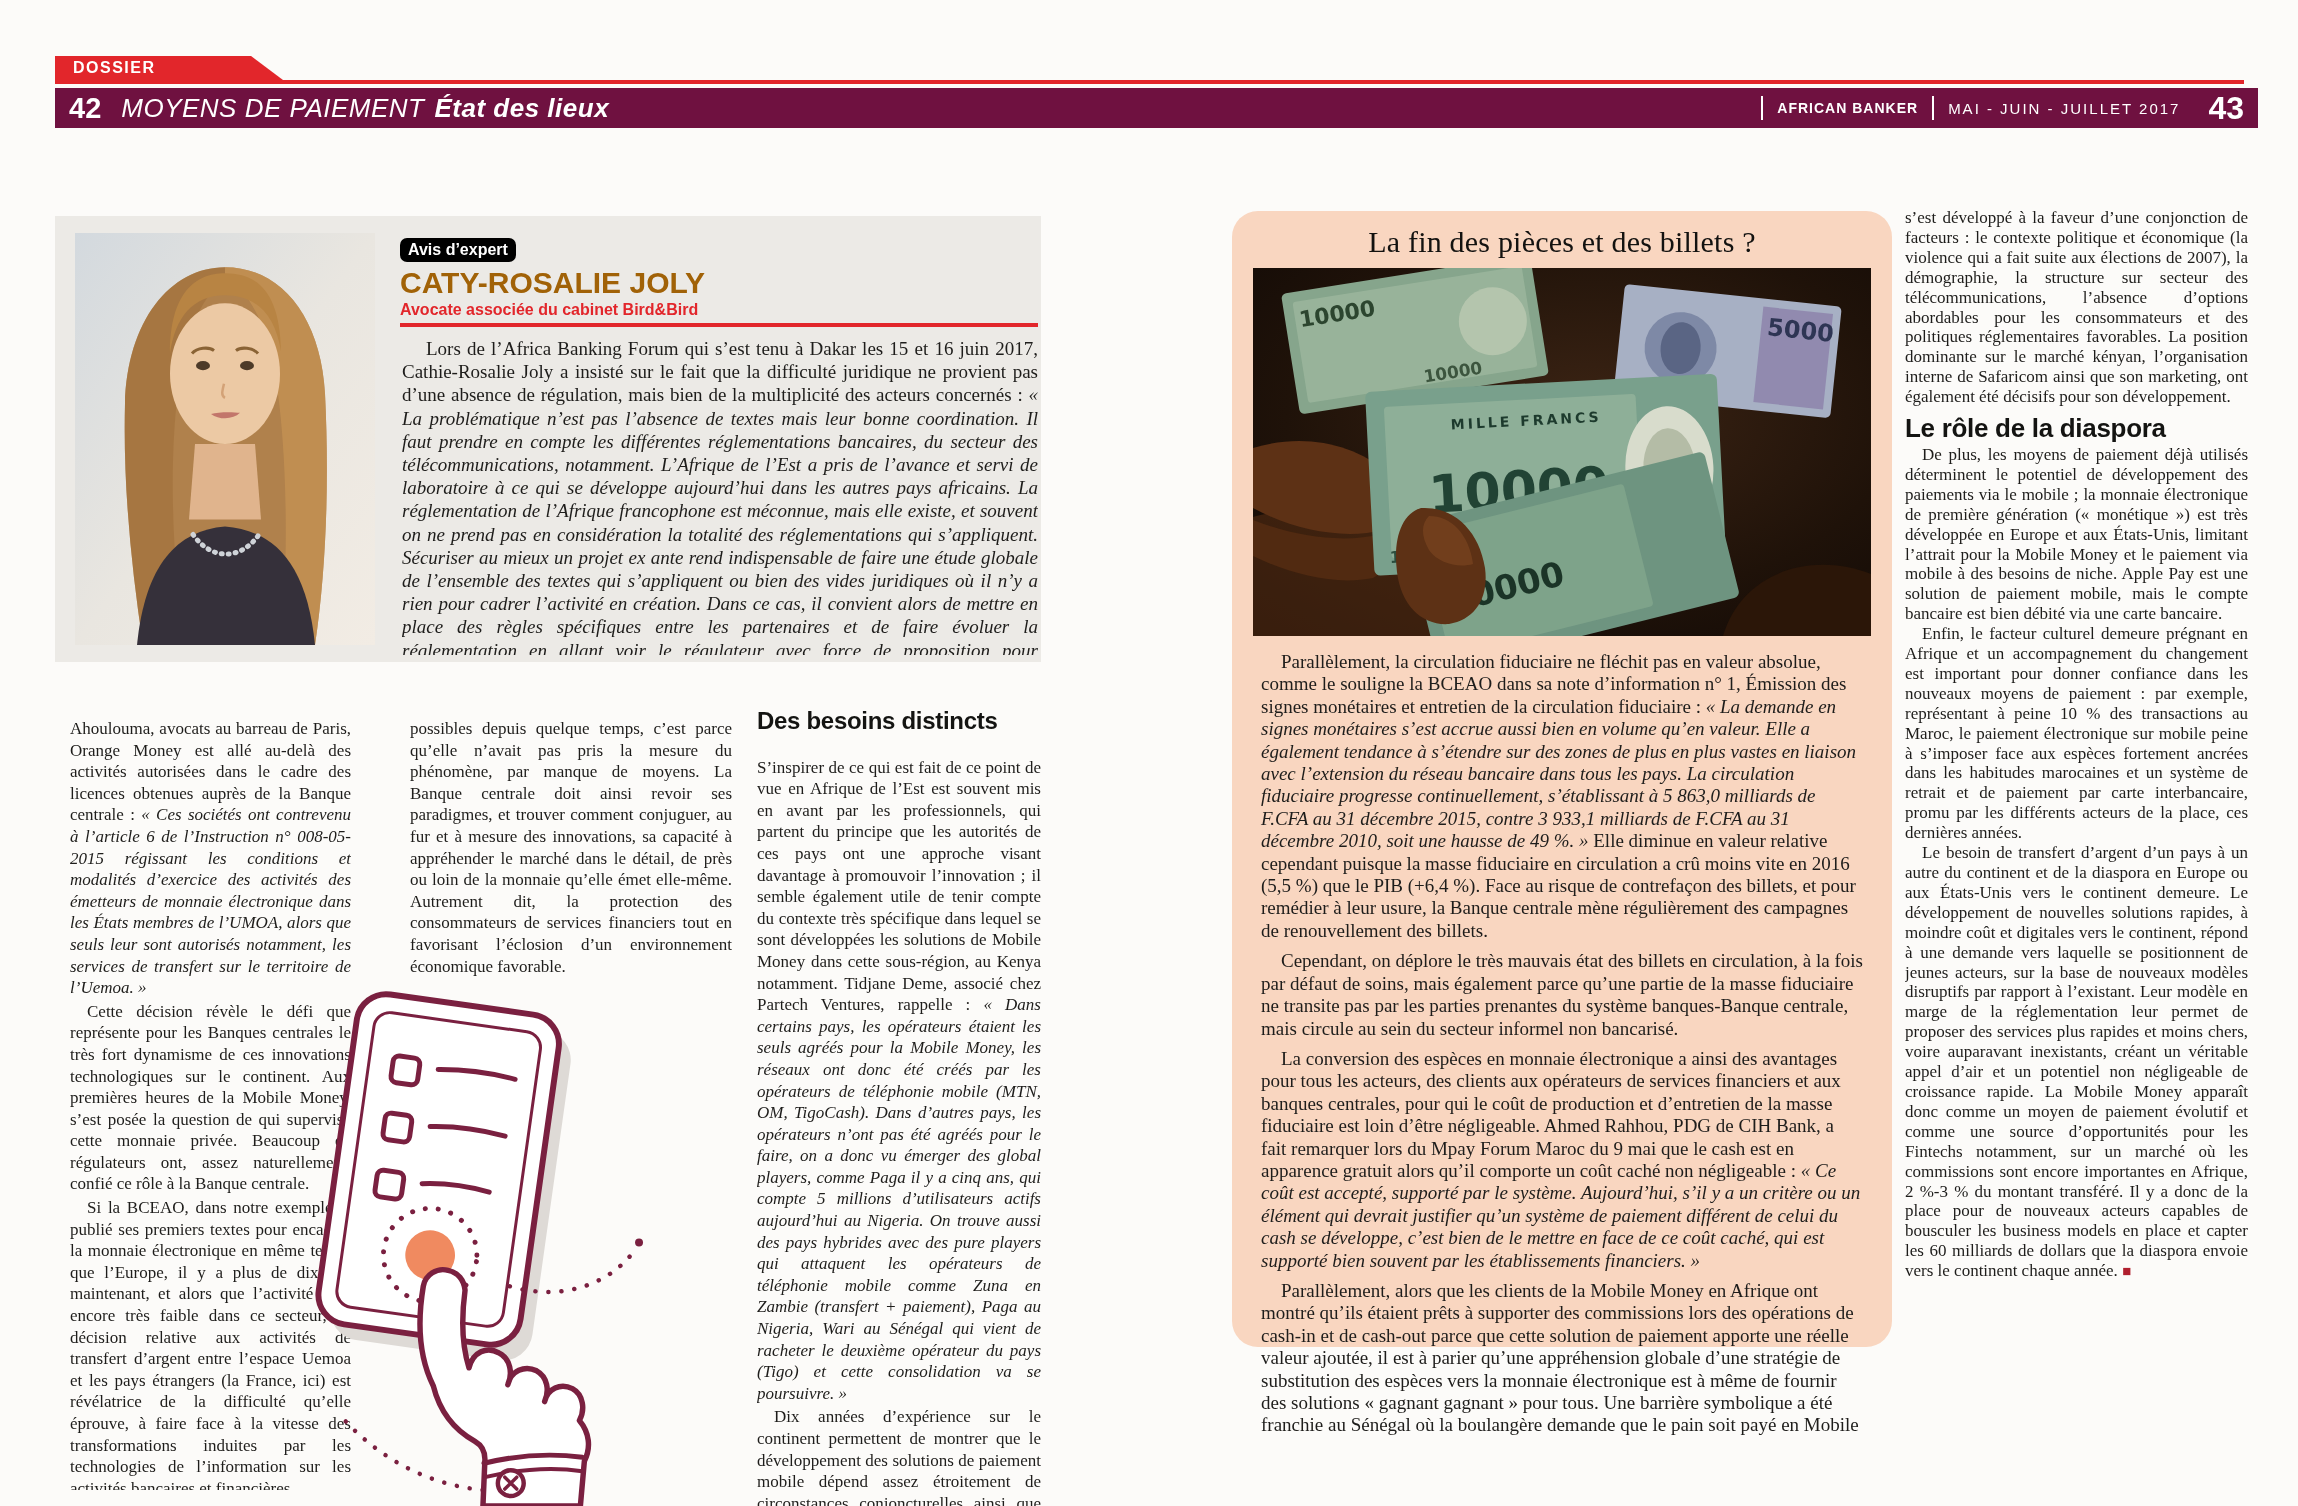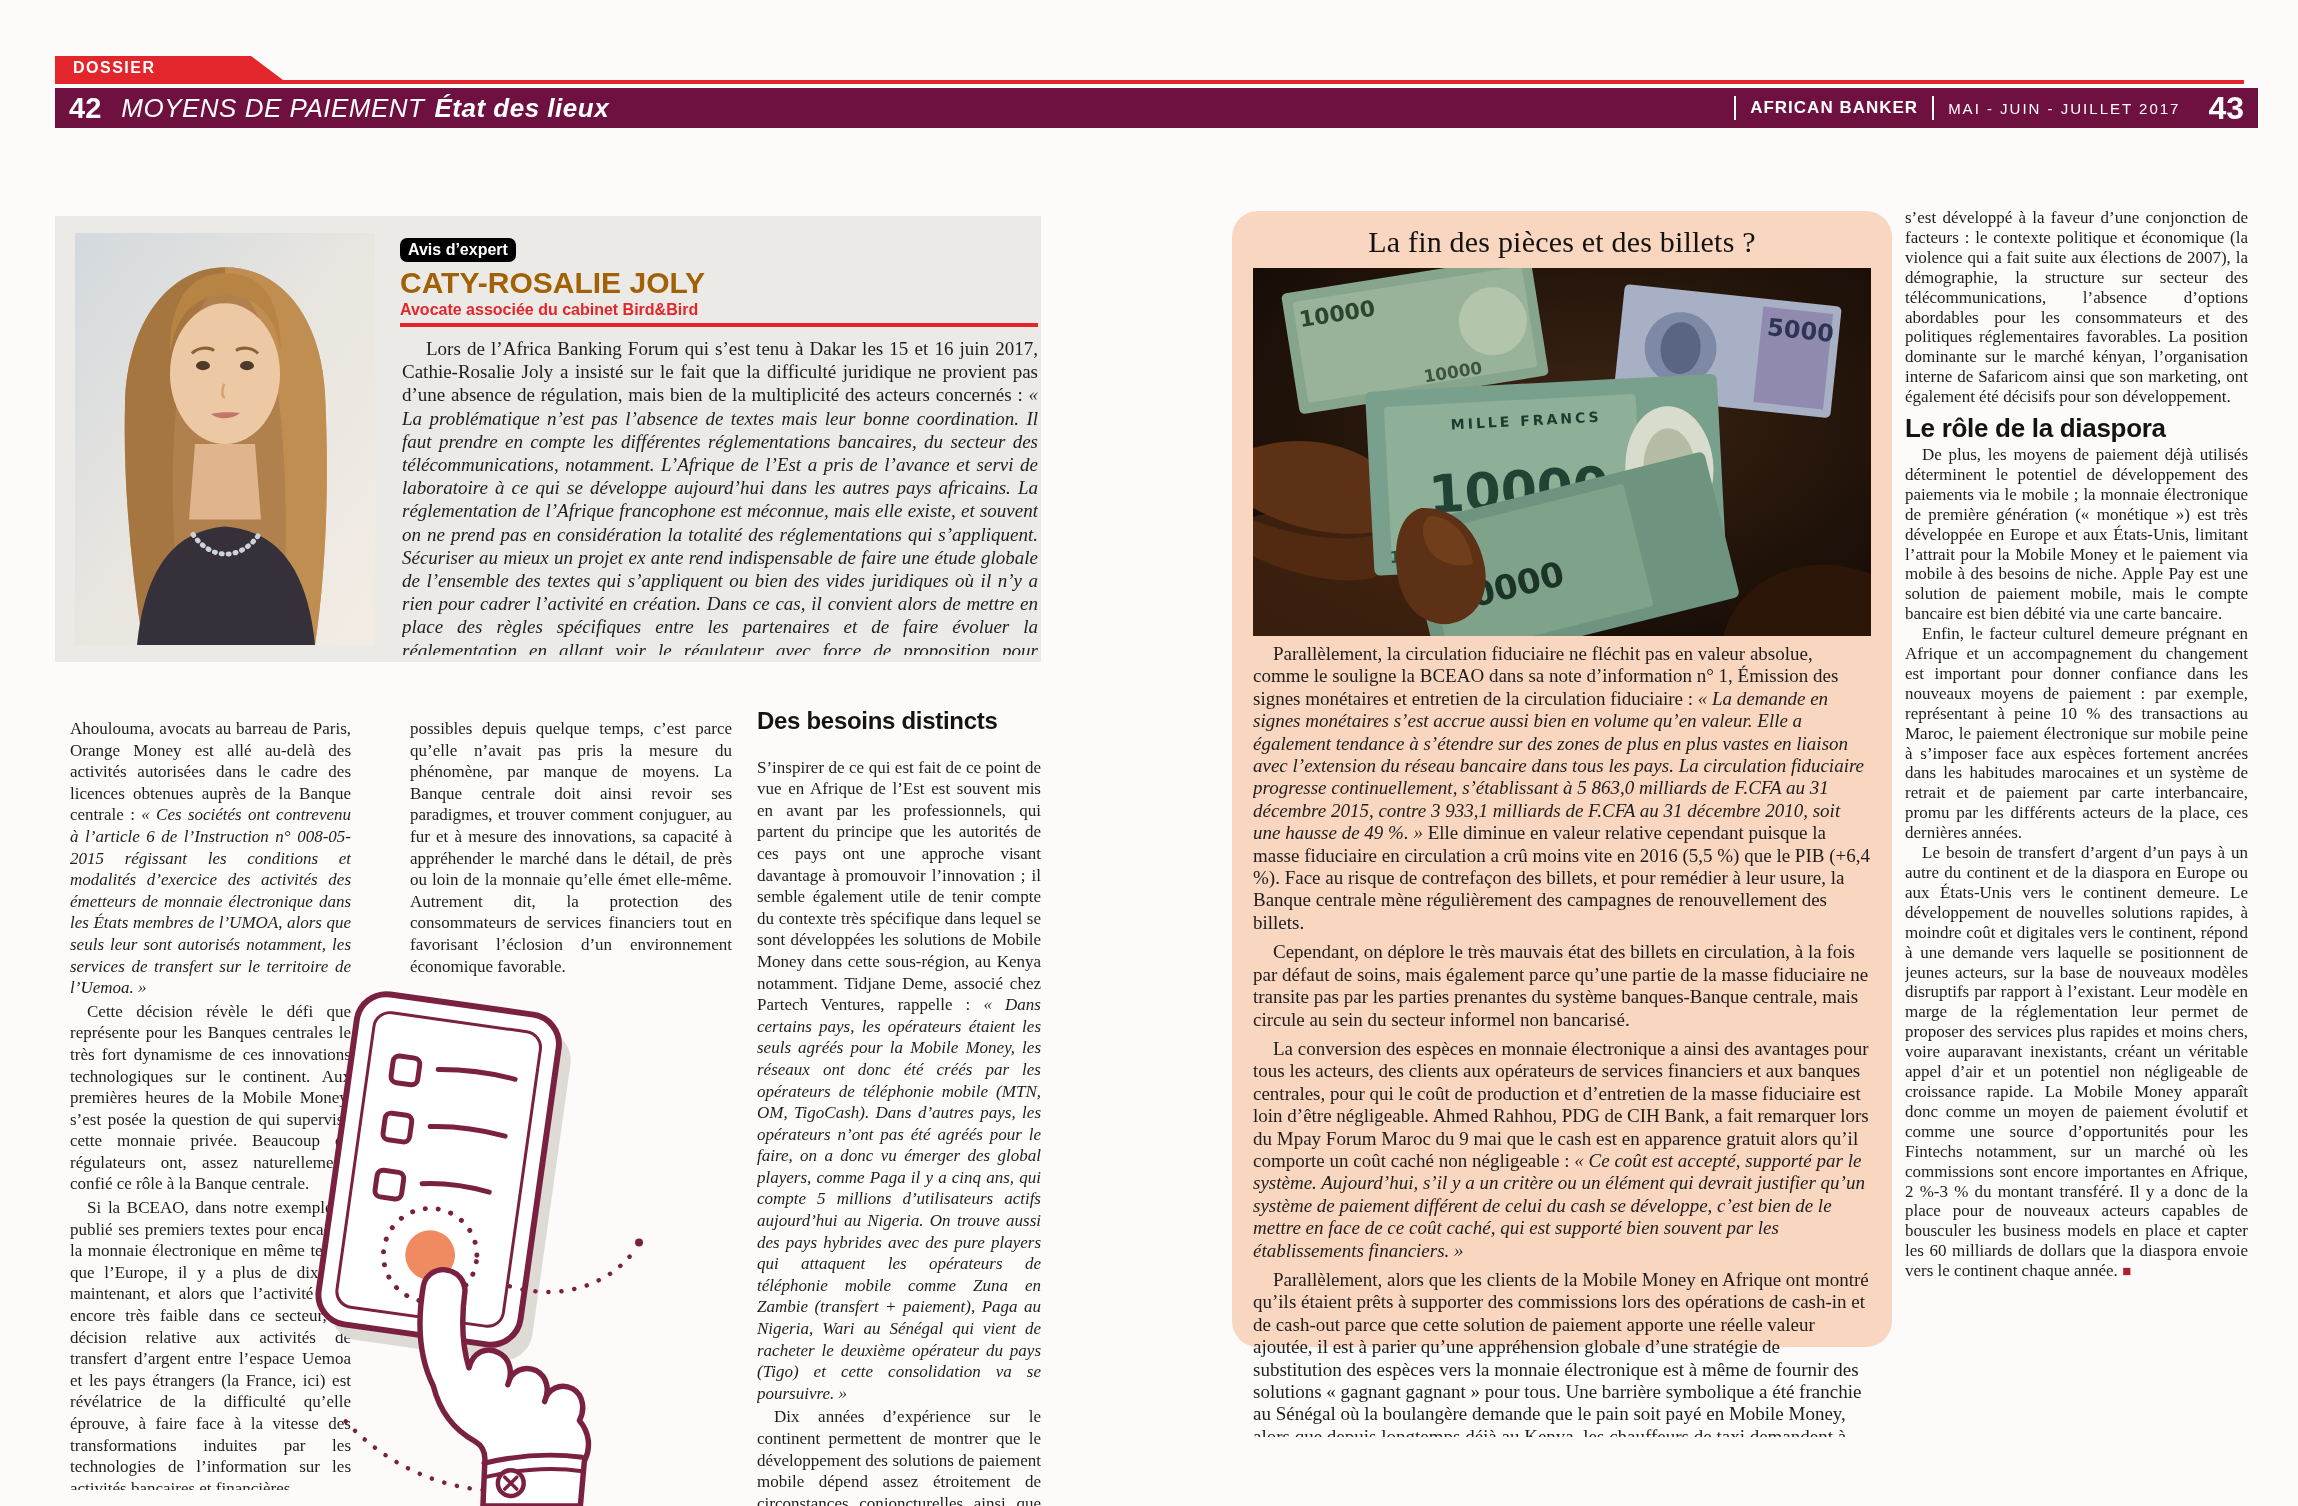--- a/index.html
+++ b/index.html
@@ -13,21 +13,21 @@
     clip-path:polygon(0 0,86% 0,100% 100%,0 100%);}
   .red-rule{position:absolute;left:55px;top:80px;width:2189px;height:4px;background:#e2262b;}
   .title-bar{position:absolute;left:55px;top:88px;width:2203px;height:40px;background:#6f1140;
     color:#fff;display:flex;align-items:center;box-sizing:border-box;
     font-family:"Liberation Sans",sans-serif;}
   .bar-num{font-weight:bold;font-size:29px;padding:0 20px 0 14px;}
   .bar-title{font-style:italic;font-size:26px;letter-spacing:.5px;white-space:nowrap;}
   .bar-title .sub{font-weight:bold;margin-left:10px;}
   .bar-right{margin-left:auto;display:flex;align-items:center;}
   .vdiv{width:2px;height:24px;background:#fff;margin:0 14px;}
-  .mag{font-weight:bold;font-size:17px;letter-spacing:1px;}
+  .mag{font-weight:bold;font-size:14px;letter-spacing:1px;}
   .issue{font-size:15px;letter-spacing:2px;}
   .bar-pagenum{font-weight:bold;font-size:32px;margin-left:28px;padding-right:14px;}
 
   
   .expert-panel{position:absolute;left:55px;top:216px;width:986px;height:446px;background:#eceae6;}
   .expert-photo{position:absolute;left:20px;top:17px;width:300px;height:412px;}
   .expert-tag{position:absolute;left:345px;top:22px;background:#000;color:#fff;
     font-family:"Liberation Sans",sans-serif;font-weight:bold;font-size:16px;padding:3px 8px;border-radius:7px;}
   .expert-name{position:absolute;left:345px;top:50px;margin:0;color:#a16207;
     font-family:"Liberation Sans",sans-serif;font-weight:bold;font-size:30px;}
@@ -51,21 +51,21 @@
 
   .illustration{position:absolute;left:285px;top:988px;width:375px;height:518px;}
 
   
   .feature-panel{position:absolute;left:1232px;top:211px;width:660px;height:1136px;background:#f9d6c0;border-radius:26px;}
   .feature-headline{position:absolute;left:0;top:14px;width:100%;margin:0;text-align:center;
     font-weight:normal;font-size:30px;letter-spacing:.2px;color:#131210;}
   .banknotes-photo{position:absolute;left:21px;top:57px;width:618px;height:368px;}
   .feature-text{position:absolute;left:21px;top:432px;width:618px;height:794px;
     font-size:19px;line-height:22.4px;text-align:left;overflow:hidden;}
-  .feature-text p{margin:0;text-indent:20px;}
+  .feature-text p{margin:8px;text-indent:20px;}
   .feature-text p + p{margin-top:7px;}
 
   
   .right-col{position:absolute;left:1905px;top:208px;width:343px;height:1286px;
     font-size:17px;line-height:19.9px;text-align:justify;overflow:hidden;}
   .right-col p{margin:0;}
   .right-col p.ind{text-indent:17px;}
   .right-col h3{font-family:"Liberation Sans",sans-serif;font-weight:bold;font-size:26px;
     letter-spacing:-.3px;margin:12px 0 6px 0;color:#141412;}
   .endmark{color:#b01f2e;font-size:15px;}

